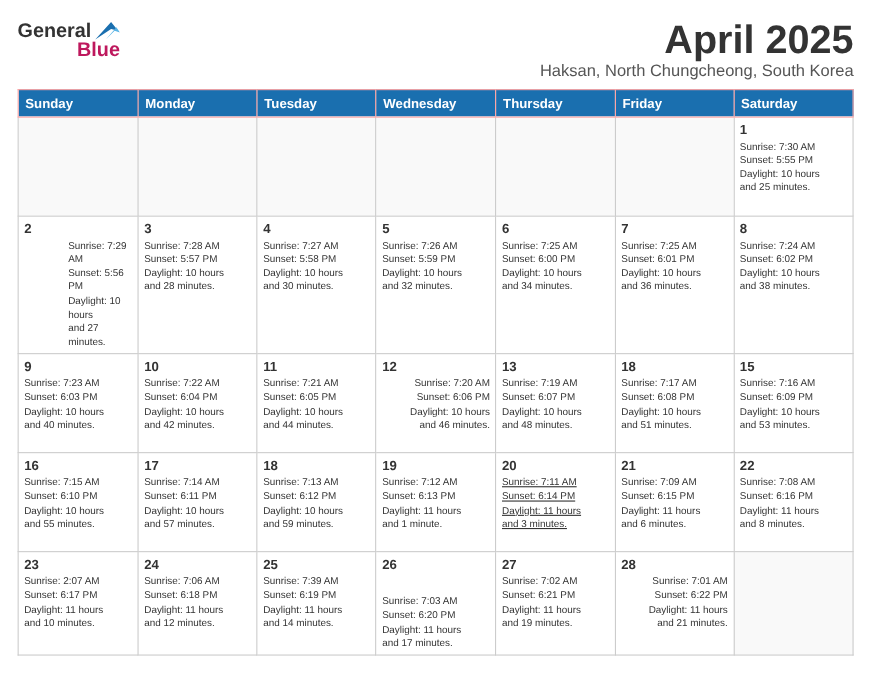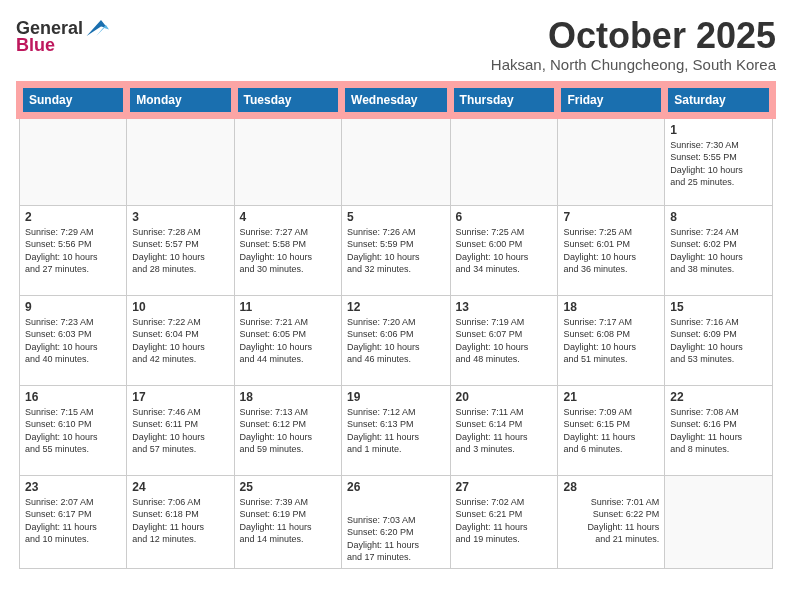--- a/index.html
+++ b/index.html
@@ -56,21 +56,21 @@
       border-collapse: collapse;
       border: 1px solid #ccc;
     }
     .calendar-table th {
       background-color: #1a6faf;
       color: #fff;
       font-size: 12px;
       font-weight: bold;
       padding: 5px 6px;
       text-align: left;
-      border: 7px solid #fca5a5;
+      border: 1px solid #fca5a5;
     }
     .calendar-table td {
       border: 1px solid #ccc;
       vertical-align: top;
       padding: 4px 5px;
       width: 110px;
       min-height: 80px;
       height: 90px;
       font-size: 9.5px;
       color: #333;
@@ -90,33 +90,33 @@
       font-size: 9px;
       color: #333;
       line-height: 1.4;
     }
   </style>
 </head>
 <body>
 
 <div class="header">
   <div class="logo">
-    <div style="display:flex;flex-direction:column;align-items:flex-start;">
+    <div style="display:flex;flex-direction:column;align-items:flex-end;">
       <div style="display:flex;align-items:center;">
         <span class="logo-text-general">General</span>
         <svg class="logo-icon" viewBox="0 0 30 24" xmlns="http://www.w3.org/2000/svg">
           <polygon points="2,22 20,2 28,12 20,10" fill="#1a6faf"></polygon>
           <polygon points="14,22 26,8 30,14 24,12" fill="#5ab4e5"></polygon>
         </svg>
       </div>
       <span class="logo-text-blue" style="margin-top:-4px;">Blue</span>
     </div>
   </div>
   <div class="title-block">
-    <div class="calendar-title">October 2025</div>
+    <div class="calendar-title">April 2025</div>
     <div class="calendar-subtitle">Haksan, North Chungcheong, South Korea</div>
   </div>
 </div>
 
 <table class="calendar-table">
   <thead>
     <tr>
     <th>Sunday</th>
         <th>Monday</th>
         <th>Tuesday</th>
@@ -138,21 +138,21 @@
           <span class="day-number">1</span>
           <div class="day-info" style="white-space: pre-line;">Sunrise: 7:30 AM
 Sunset: 5:55 PM
 Daylight: 10 hours
 and 25 minutes.</div>
         </td>
       </tr>
       <tr>
         <td>
           <span class="day-number">2</span>
-          <div class="day-info" style="white-space: pre-line;">Sunrise: 7:29 AM
+          <div class="day-info" style="white-space: pre-line; margin-left: 40px;">Sunrise: 7:29 AM
 Sunset: 5:56 PM
 Daylight: 10 hours
 and 27 minutes.</div>
         </td>
         <td>
           <span class="day-number">3</span>
           <div class="day-info" style="white-space: pre-line;">Sunrise: 7:28 AM
 Sunset: 5:57 PM
 Daylight: 10 hours
 and 28 minutes.</div>
@@ -210,21 +210,21 @@
         </td>
         <td>
           <span class="day-number">11</span>
           <div class="day-info" style="white-space: pre-line;">Sunrise: 7:21 AM
 Sunset: 6:05 PM
 Daylight: 10 hours
 and 44 minutes.</div>
         </td>
         <td>
           <span class="day-number">12</span>
-          <div class="day-info" style="white-space: pre-line;">Sunrise: 7:20 AM
+          <div class="day-info" style="white-space: pre-line; text-align: right;">Sunrise: 7:20 AM
 Sunset: 6:06 PM
 Daylight: 10 hours
 and 46 minutes.</div>
         </td>
         <td>
           <span class="day-number">13</span>
           <div class="day-info" style="white-space: pre-line;">Sunrise: 7:19 AM
 Sunset: 6:07 PM
 Daylight: 10 hours
 and 48 minutes.</div>
@@ -247,42 +247,42 @@
       <tr>
         <td>
           <span class="day-number">16</span>
           <div class="day-info" style="white-space: pre-line;">Sunrise: 7:15 AM
 Sunset: 6:10 PM
 Daylight: 10 hours
 and 55 minutes.</div>
         </td>
         <td>
           <span class="day-number">17</span>
-          <div class="day-info" style="white-space: pre-line;">Sunrise: 7:46 AM
+          <div class="day-info" style="white-space: pre-line;">Sunrise: 7:14 AM
 Sunset: 6:11 PM
 Daylight: 10 hours
 and 57 minutes.</div>
         </td>
         <td>
           <span class="day-number">18</span>
           <div class="day-info" style="white-space: pre-line;">Sunrise: 7:13 AM
 Sunset: 6:12 PM
 Daylight: 10 hours
 and 59 minutes.</div>
         </td>
         <td>
           <span class="day-number">19</span>
           <div class="day-info" style="white-space: pre-line;">Sunrise: 7:12 AM
 Sunset: 6:13 PM
 Daylight: 11 hours
 and 1 minute.</div>
         </td>
         <td>
           <span class="day-number">20</span>
-          <div class="day-info" style="white-space: pre-line;">Sunrise: 7:11 AM
+          <div class="day-info" style="white-space: pre-line; text-decoration: underline;">Sunrise: 7:11 AM
 Sunset: 6:14 PM
 Daylight: 11 hours
 and 3 minutes.</div>
         </td>
         <td>
           <span class="day-number">21</span>
           <div class="day-info" style="white-space: pre-line;">Sunrise: 7:09 AM
 Sunset: 6:15 PM
 Daylight: 11 hours
 and 6 minutes.</div>

